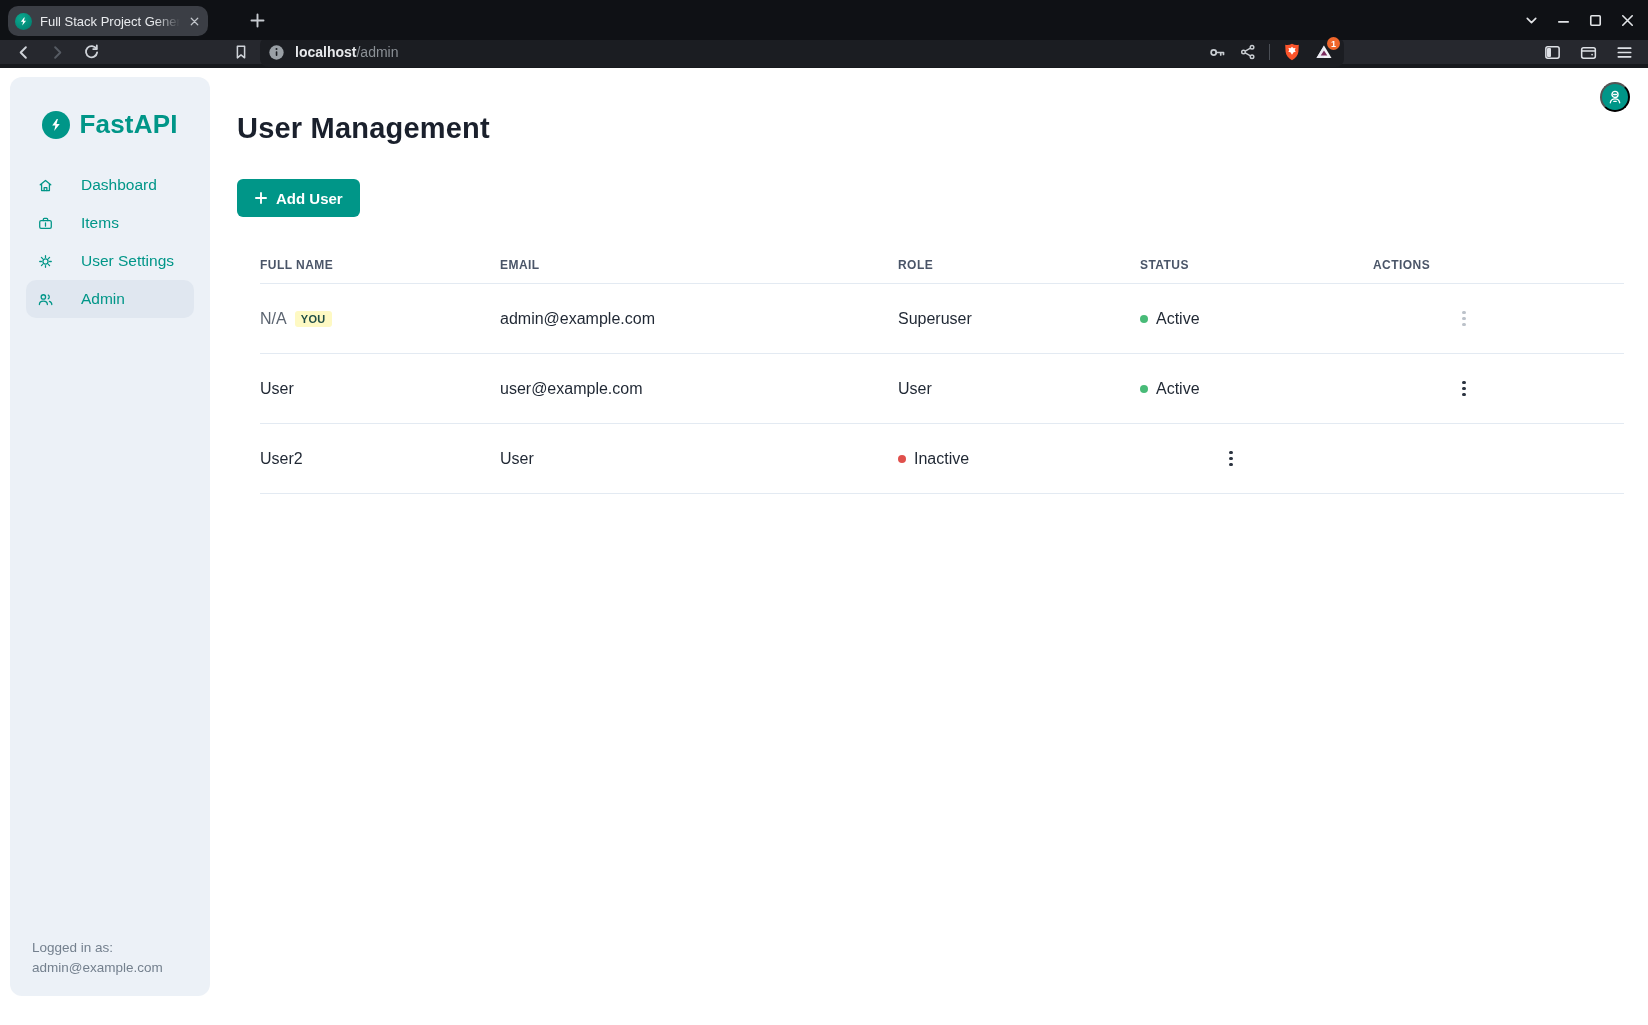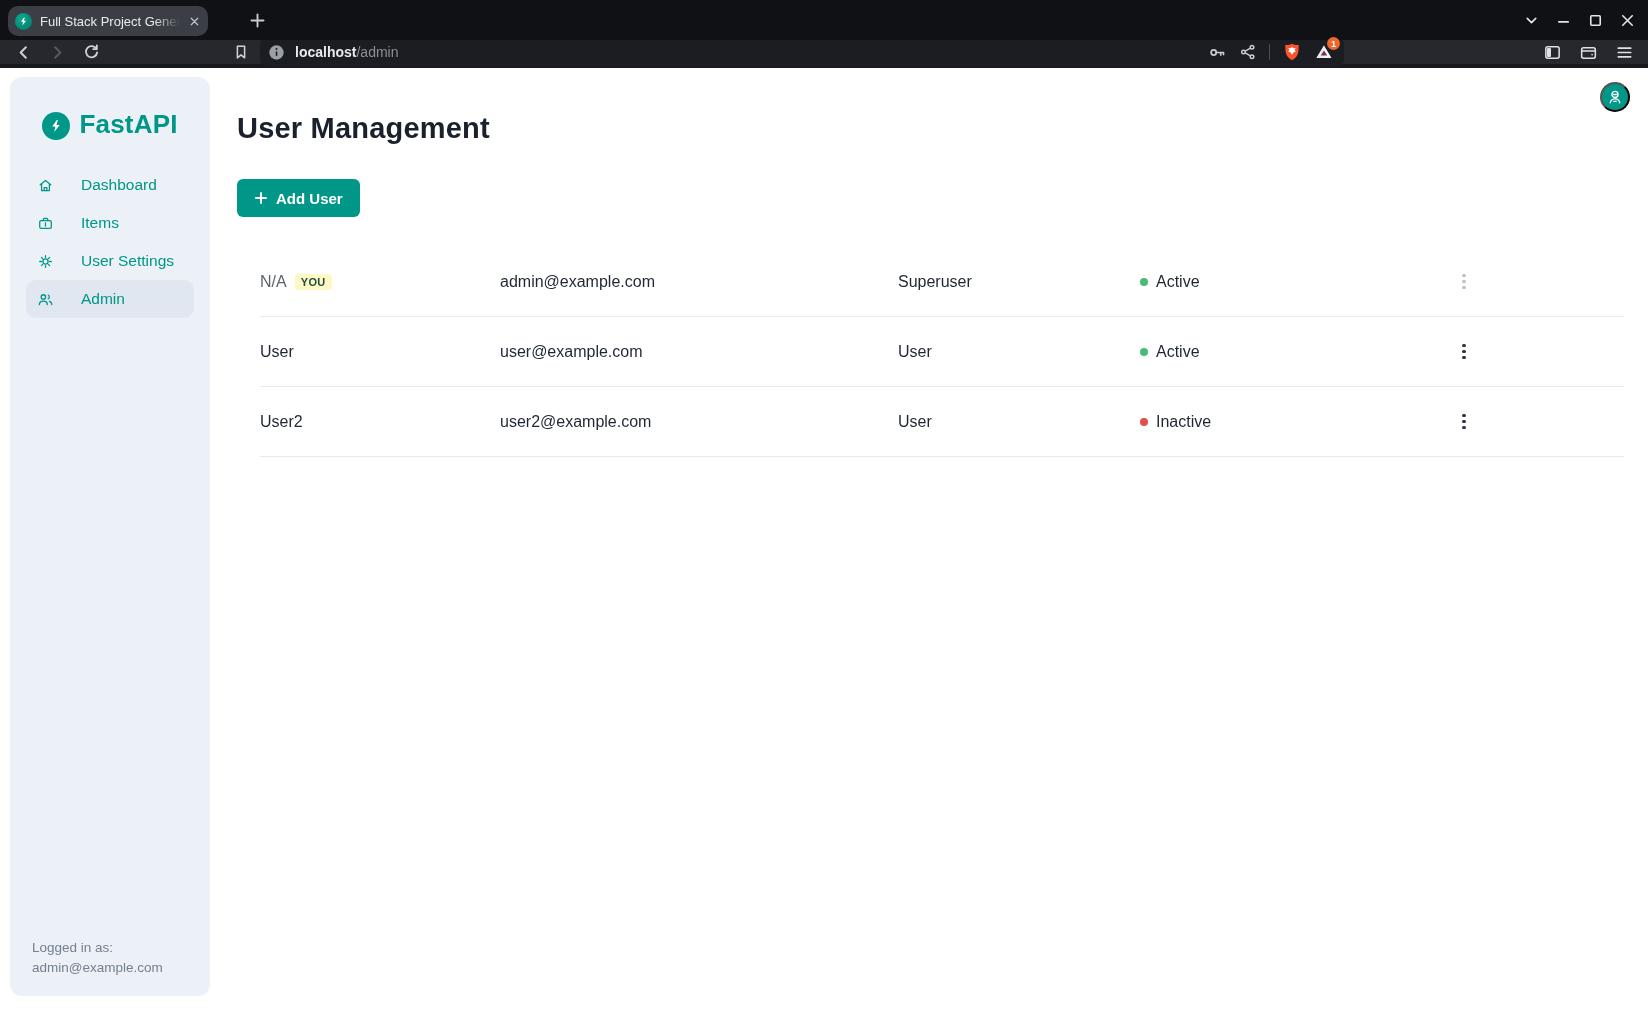--- a/index.html
+++ b/index.html
@@ -31,21 +31,21 @@
   .bat-wrap { position:relative; display:flex; }
   .bat-badge { position:absolute; top:-5px; right:-6px; min-width:13px; height:13px; border-radius:7px; background:#F0662B;
                color:#fff; font-size:9px; font-weight:bold; display:flex; align-items:center; justify-content:center; padding:0 3px; }
   .right-icons { margin-left:auto; display:flex; align-items:center; gap:17px; }
   .chrome-btn { display:flex; align-items:center; justify-content:center; cursor:pointer; }
 
   
   .page { position:relative; height:941px; background:#fff; }
 
   .sidebar { position:absolute; left:10px; top:9px; width:200px; height:919px; background:#ECF1F7; border-radius:12px; }
-  .logo { display:flex; align-items:flex-end; justify-content:center; gap:9px; padding-top:32px; }
+  .logo { display:flex; align-items:center; justify-content:center; gap:9px; padding-top:32px; }
   .logo-circle { width:28px; height:28px; border-radius:50%; background:#009688; display:flex; align-items:center; justify-content:center; }
   .logo-text { color:#009688; font-size:26px; font-weight:600; letter-spacing:.2px; }
   .nav { margin-top:26px; padding:0 16px; display:flex; flex-direction:column; }
   .nav-item { height:38px; display:flex; align-items:center; gap:27px; padding-left:11px; border-radius:10px;
               color:#009688; font-size:15.5px; font-weight:500; cursor:pointer; }
   .nav-item.active { background:#E0E7F0; }
   .nav-item svg { flex:none; }
   .side-footer { position:absolute; left:22px; bottom:18px; color:#74808E; font-size:13.5px; line-height:20px;margin-top:26px; }
 
   .avatar-btn { position:absolute; top:14px; right:18px; width:30px; height:30px; border-radius:50%; background:#009688;
@@ -267,20 +267,27 @@
     <h1 class="page-title">User Management</h1>
 
     <button class="add-user-btn">
       <svg width="14" height="14" viewBox="0 0 18 18">
           <path d="M9 2.5v13M2.5 9h13" stroke="#fff" stroke-width="2.4" stroke-linecap="round"></path>
         </svg>
       <span>Add User</span>
     </button>
 
     <div class="table">
+      <div class="t-head">
+        <span>FULL NAME</span>
+        <span>EMAIL</span>
+        <span>ROLE</span>
+        <span>STATUS</span>
+        <span>ACTIONS</span>
+      </div>
 
       <div class="t-row">
         <span class="cell-name">
           <span class="na">N/A</span>
           <span class="you-badge">YOU</span>
         </span>
         <span>admin@example.com</span>
         <span>Superuser</span>
         <span class="cell-status">
           <span class="dot" style="background: rgb(72, 187, 120);"></span>
@@ -311,21 +318,20 @@
               <i></i>
               <i></i>
             </button>
           </span>
       </div>
 
       <div class="t-row">
         <span class="cell-name">
             <span>User2</span>
           </span>
-        <span>user2@example.com</span>
         <span>User</span>
         <span class="cell-status">
           <span class="dot" style="background: rgb(224, 80, 76);"></span>
           <span>Inactive</span>
         </span>
         <span>
             <button class="kebab">
               <i></i>
               <i></i>
               <i></i>

